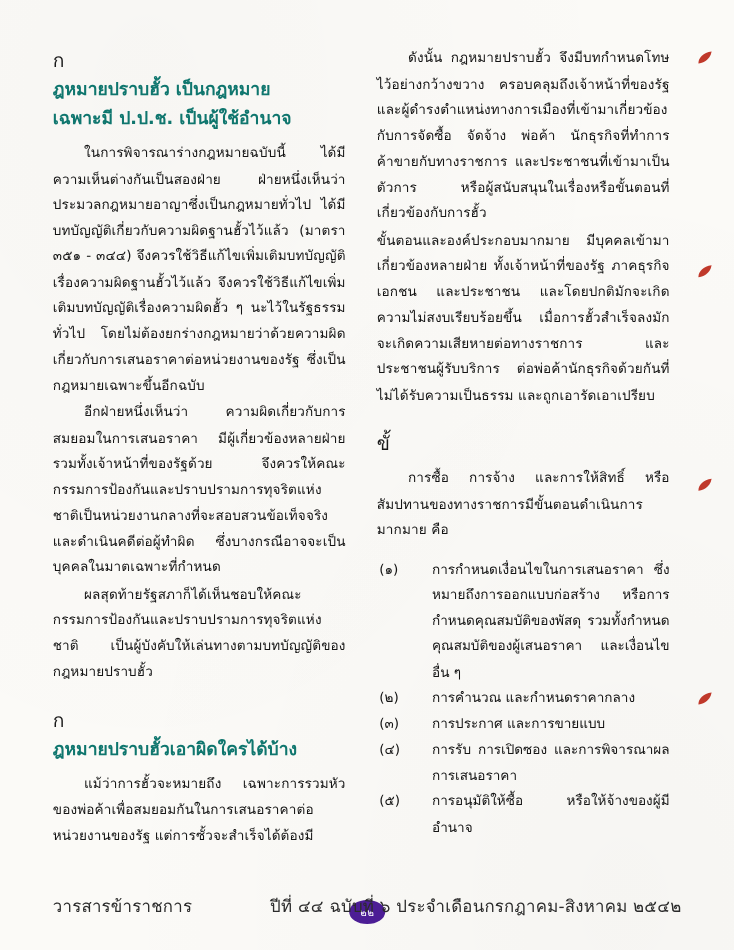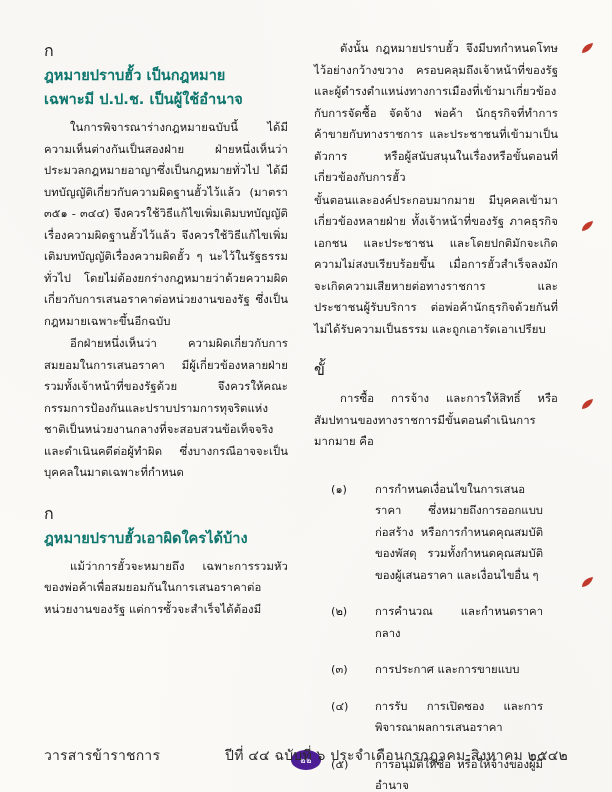--- a/index.html
+++ b/index.html
@@ -67,21 +67,21 @@
     display: block;
     color: #0f766e;
   }
   .spacer-sm { height: 10px; }
   .spacer-md { height: 16px; }
 
   .list-item {
     font-size: 11.3px;
     line-height: 21.5px;
     text-align: justify;
-    margin: 15px;
+    margin: 0;
     padding-left: 46px;
     text-indent: -22px;
     color: #141414;
   }
   .list-item .num {
     display: inline-block;
     width: 22px;
   }
 
   
@@ -155,20 +155,21 @@
     <div class="col">
 
       <div class="heading-block">
         <span class="drop">ก</span>
         <span class="heading-line2">ฎหมายปราบฮั้ว เป็นกฎหมาย</span>
         <span class="heading-line2">เฉพาะมี ป.ป.ช. เป็นผู้ใช้อำนาจ</span>
       </div>
 
       <p class="para">ในการพิจารณาร่างกฎหมายฉบับนี้ ได้มีความเห็นต่างกันเป็นสองฝ่าย ฝ่ายหนึ่งเห็นว่าประมวลกฎหมายอาญาซึ่งเป็นกฎหมายทั่วไป ได้มีบทบัญญัติเกี่ยวกับความผิดฐานฮั้วไว้แล้ว (มาตรา ๓๕๑ - ๓๔๔) จึงควรใช้วิธีแก้ไขเพิ่มเติมบทบัญญัติเรื่องความผิดฐานฮั้วไว้แล้ว จึงควรใช้วิธีแก้ไขเพิ่มเติมบทบัญญัติเรื่องความผิดฮั้ว ๆ นะไว้ในรัฐธรรมทั่วไป โดยไม่ต้องยกร่างกฎหมายว่าด้วยความผิดเกี่ยวกับการเสนอราคาต่อหน่วยงานของรัฐ ซึ่งเป็นกฎหมายเฉพาะขึ้นอีกฉบับ</p>
       <p class="para">อีกฝ่ายหนึ่งเห็นว่า ความผิดเกี่ยวกับการสมยอมในการเสนอราคา มีผู้เกี่ยวข้องหลายฝ่าย รวมทั้งเจ้าหน้าที่ของรัฐด้วย จึงควรให้คณะกรรมการป้องกันและปราบปรามการทุจริตแห่งชาติเป็นหน่วยงานกลางที่จะสอบสวนข้อเท็จจริง และดำเนินคดีต่อผู้ทำผิด ซึ่งบางกรณีอาจจะเป็นบุคคลในมาตเฉพาะที่กำหนด</p>
+      <p class="para">ผลสุดท้ายรัฐสภาก็ได้เห็นชอบให้คณะกรรมการป้องกันและปราบปรามการทุจริตแห่งชาติ เป็นผู้บังคับให้เล่นทางตามบทบัญญัติของกฎหมายปราบฮั้ว</p>
 
       <div class="spacer-md"></div>
 
       <div class="heading-block">
         <span class="drop">ก</span>
         <span class="heading-line2">ฎหมายปราบฮั้วเอาผิดใครได้บ้าง</span>
       </div>
 
       <p class="para">แม้ว่าการฮั้วจะหมายถึง เฉพาะการรวมหัวของพ่อค้าเพื่อสมยอมกันในการเสนอราคาต่อหน่วยงานของรัฐ แต่การซั้วจะสำเร็จได้ต้องมี</p>
     </div>

